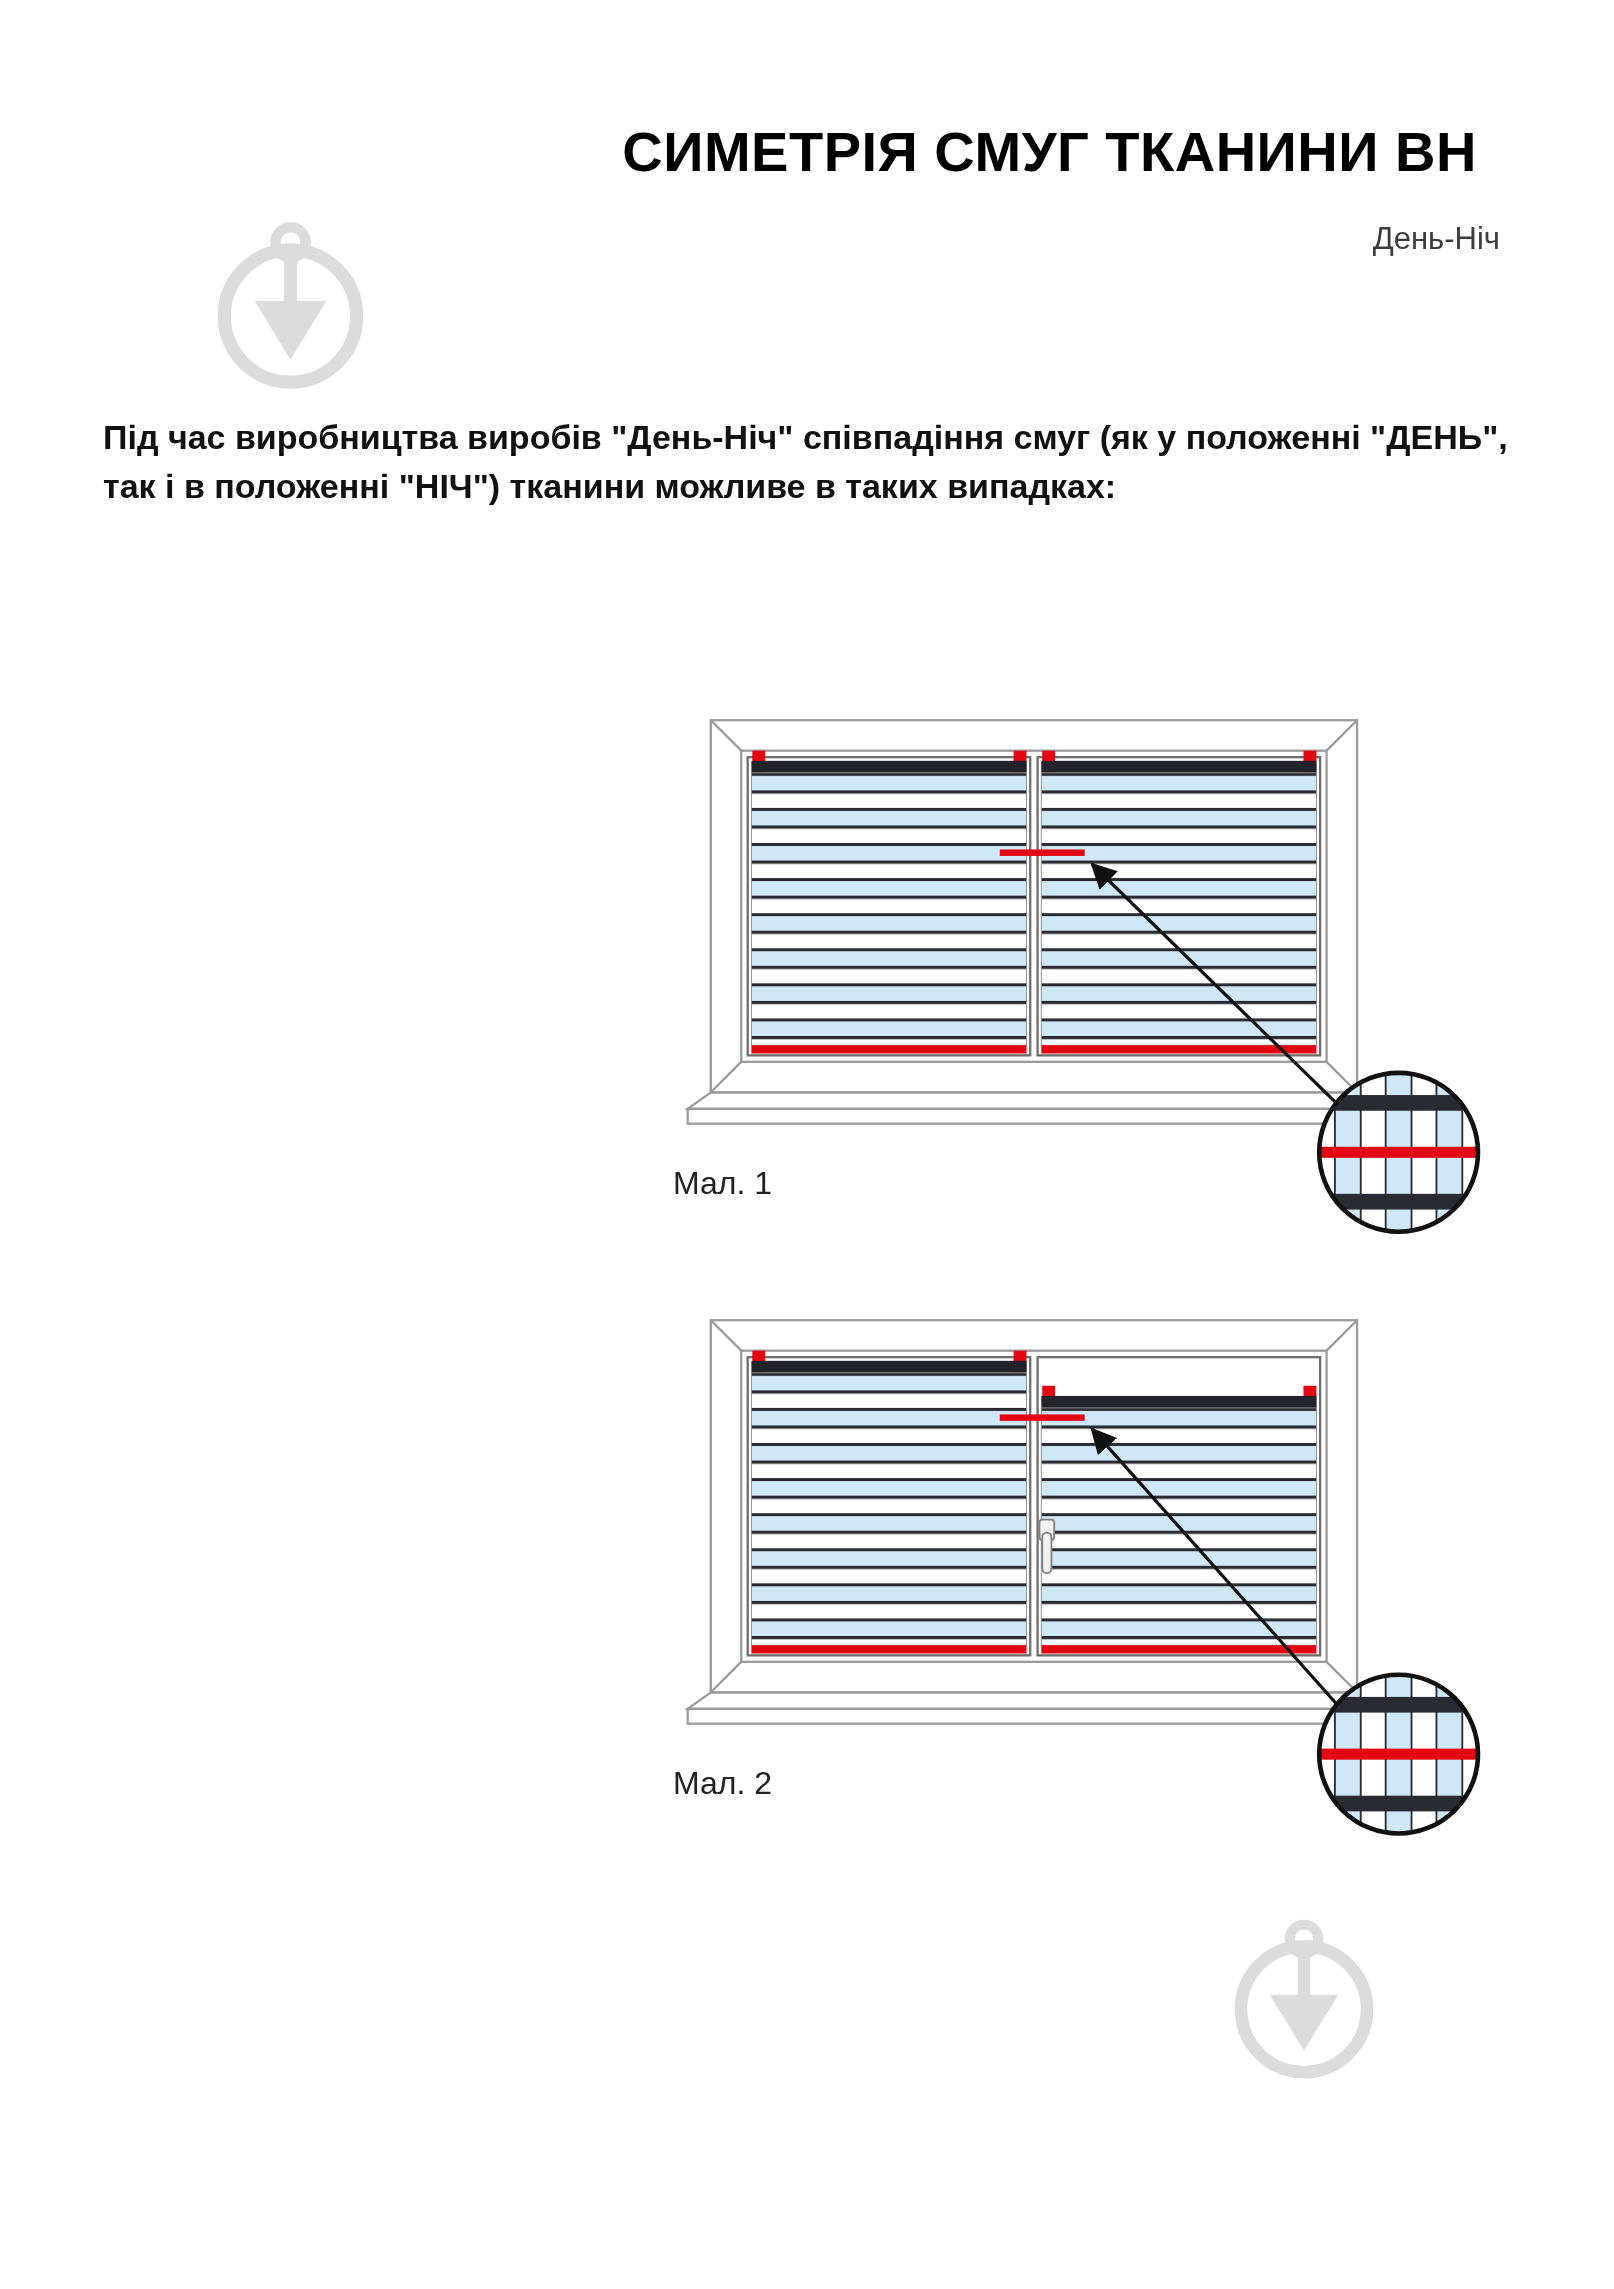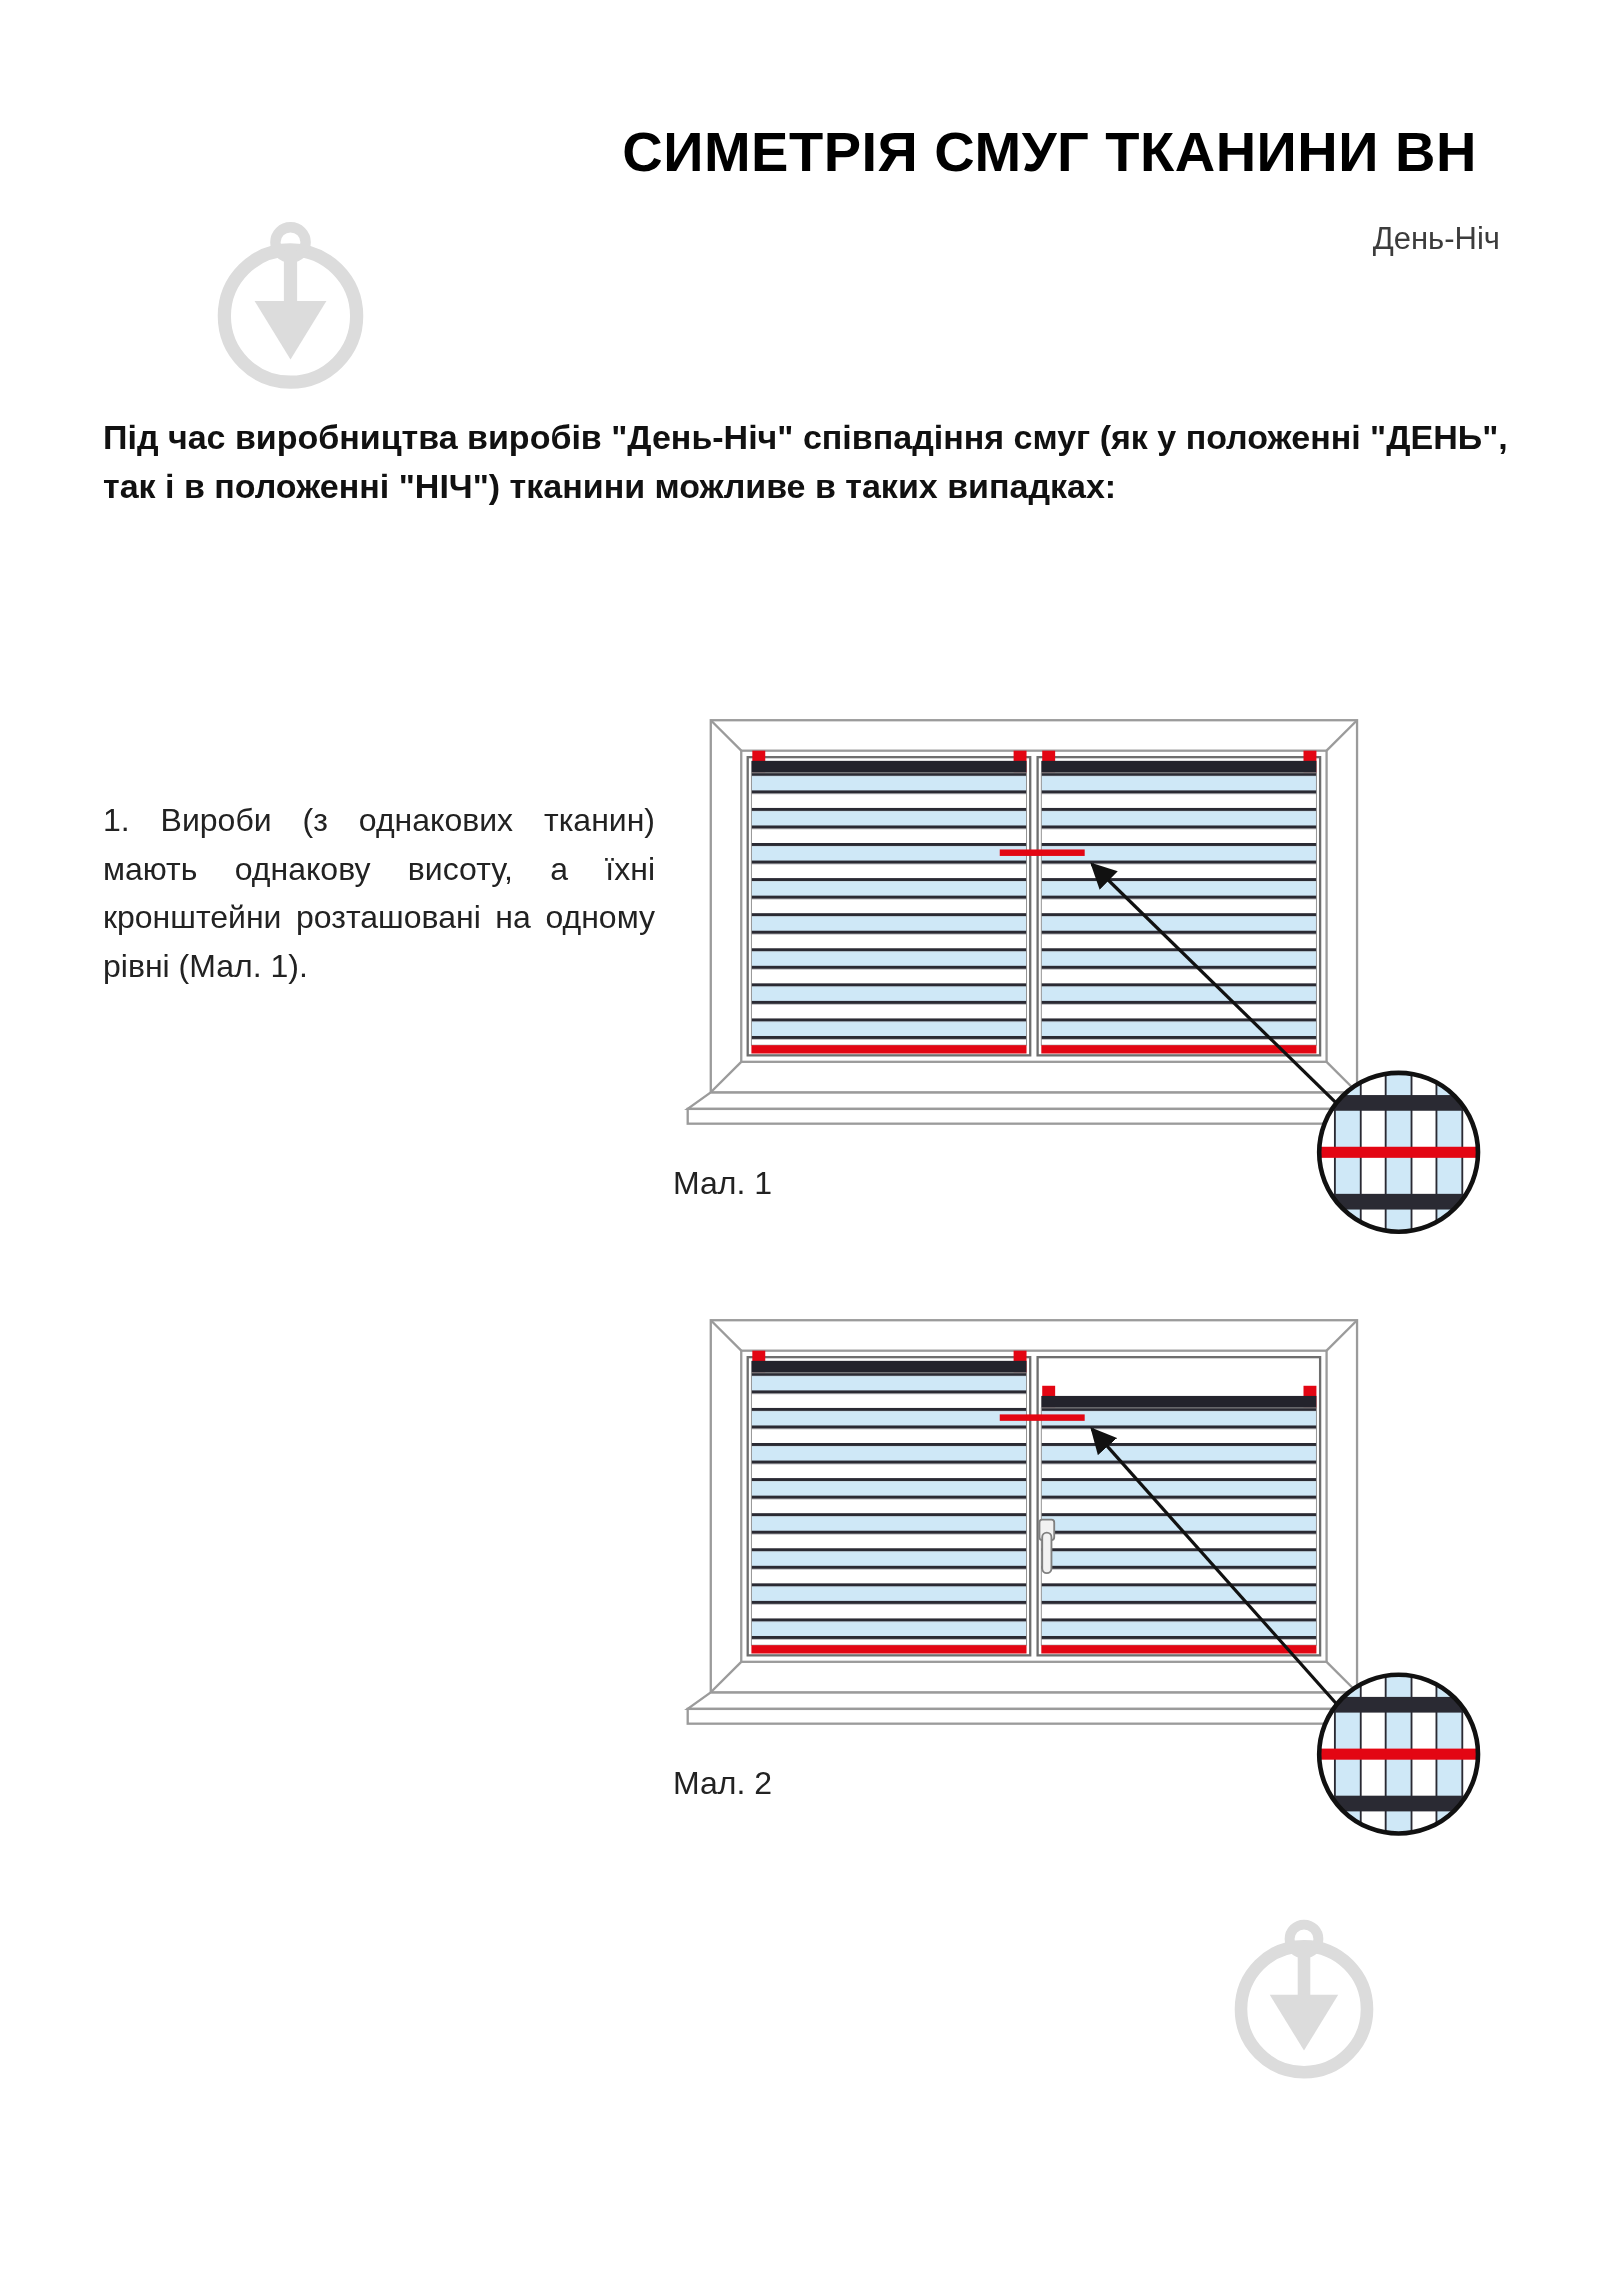--- a/index.html
+++ b/index.html
@@ -54,21 +54,20 @@
       <rect x="93" y="42" width="14" height="52" fill="#dcdcdc"></rect>
       <path d="M62,92 h76 l-38,62 z" fill="#dcdcdc"></path>
     </svg>
   </div>
 
   <h1 class="title">СИМЕТРІЯ СМУГ ТКАНИНИ ВН</h1>
   <div class="subtitle">День-Ніч</div>
 
   <p class="intro">Під час виробництва виробів "День-Ніч" співпадіння смуг (як у положенні "ДЕНЬ", так і в положенні "НІЧ") тканини можливе в таких випадках:</p>
 
-  <p class="item item1">1. Вироби (з однакових тканин) мають однакову висоту, а їхні кронштейни розташовані на одному рівні (Мал. 1).</p>
 
   <div class="figure fig1">
     <svg width="854" height="545" viewBox="0 0 925 590">
       <defs>
         <pattern id="st1" width="12" height="38" patternUnits="userSpaceOnUse" patternTransform="translate(0,69)">
           <rect width="12" height="38" fill="#ffffff"></rect>
           <rect y="0" width="12" height="3.5" fill="#2a2a33"></rect>
           <rect y="3.5" width="12" height="15.5" fill="#cfe8f7"></rect>
           <rect y="19" width="12" height="3.5" fill="#2a2a33"></rect>
         </pattern>

